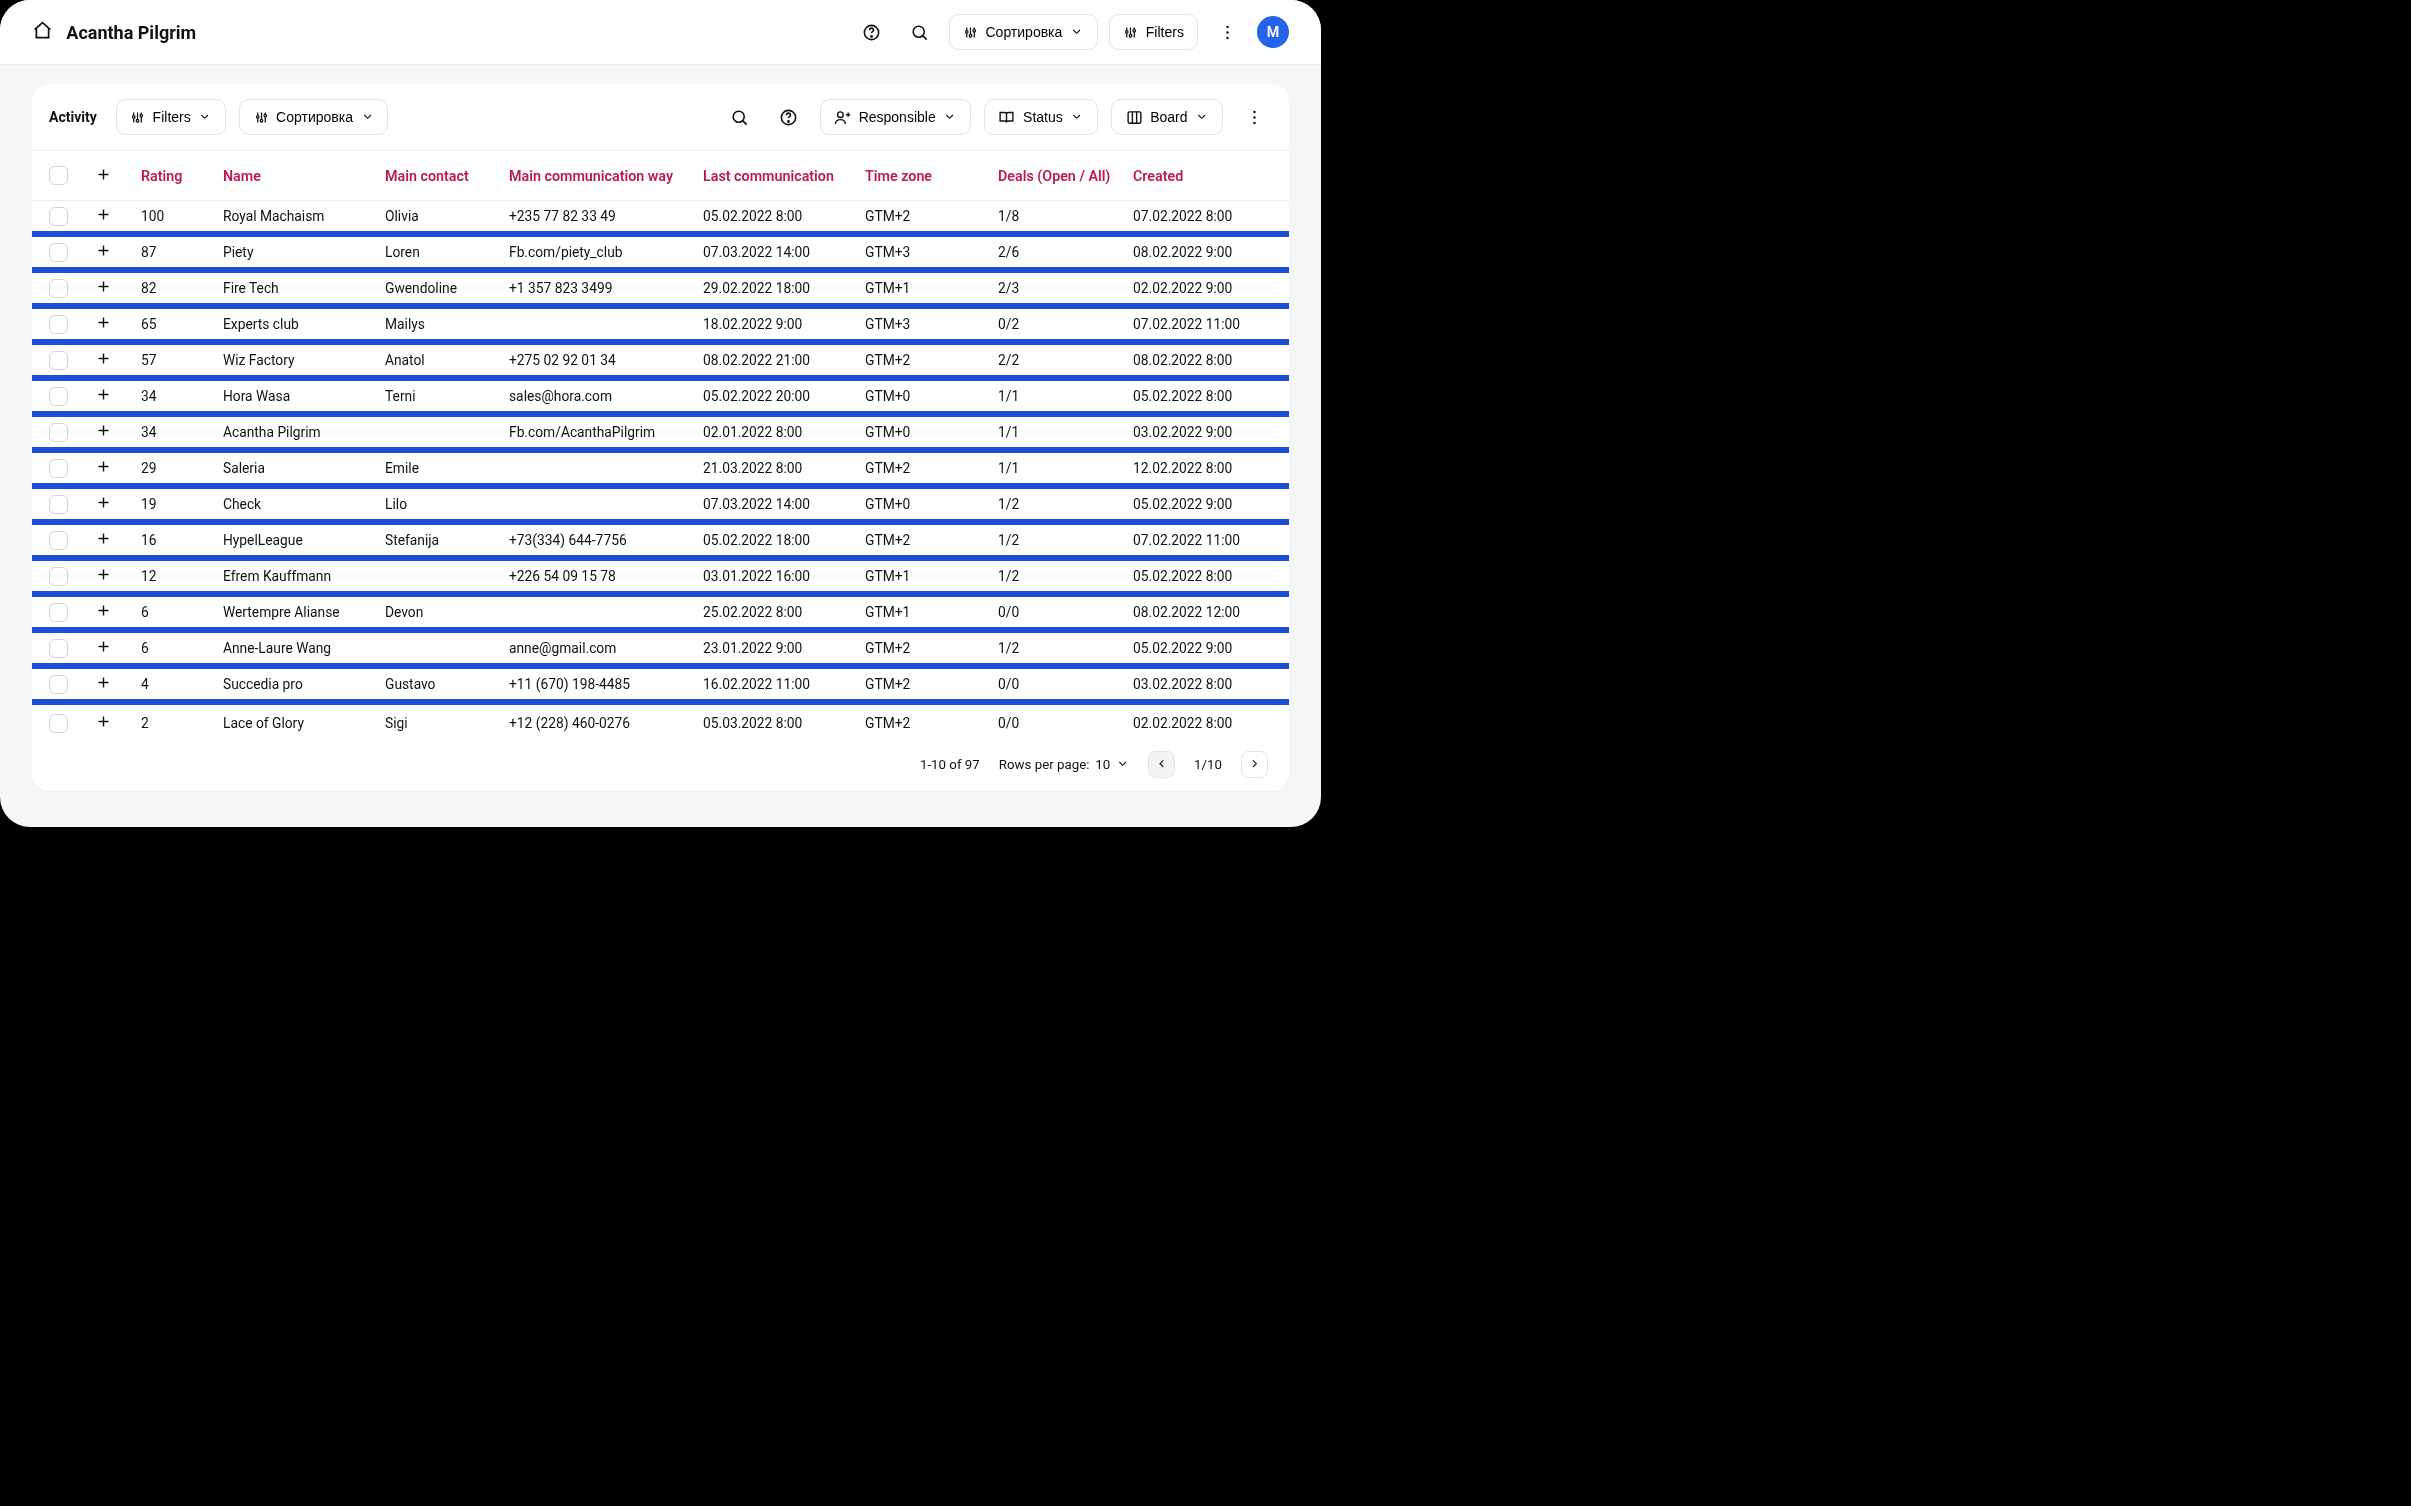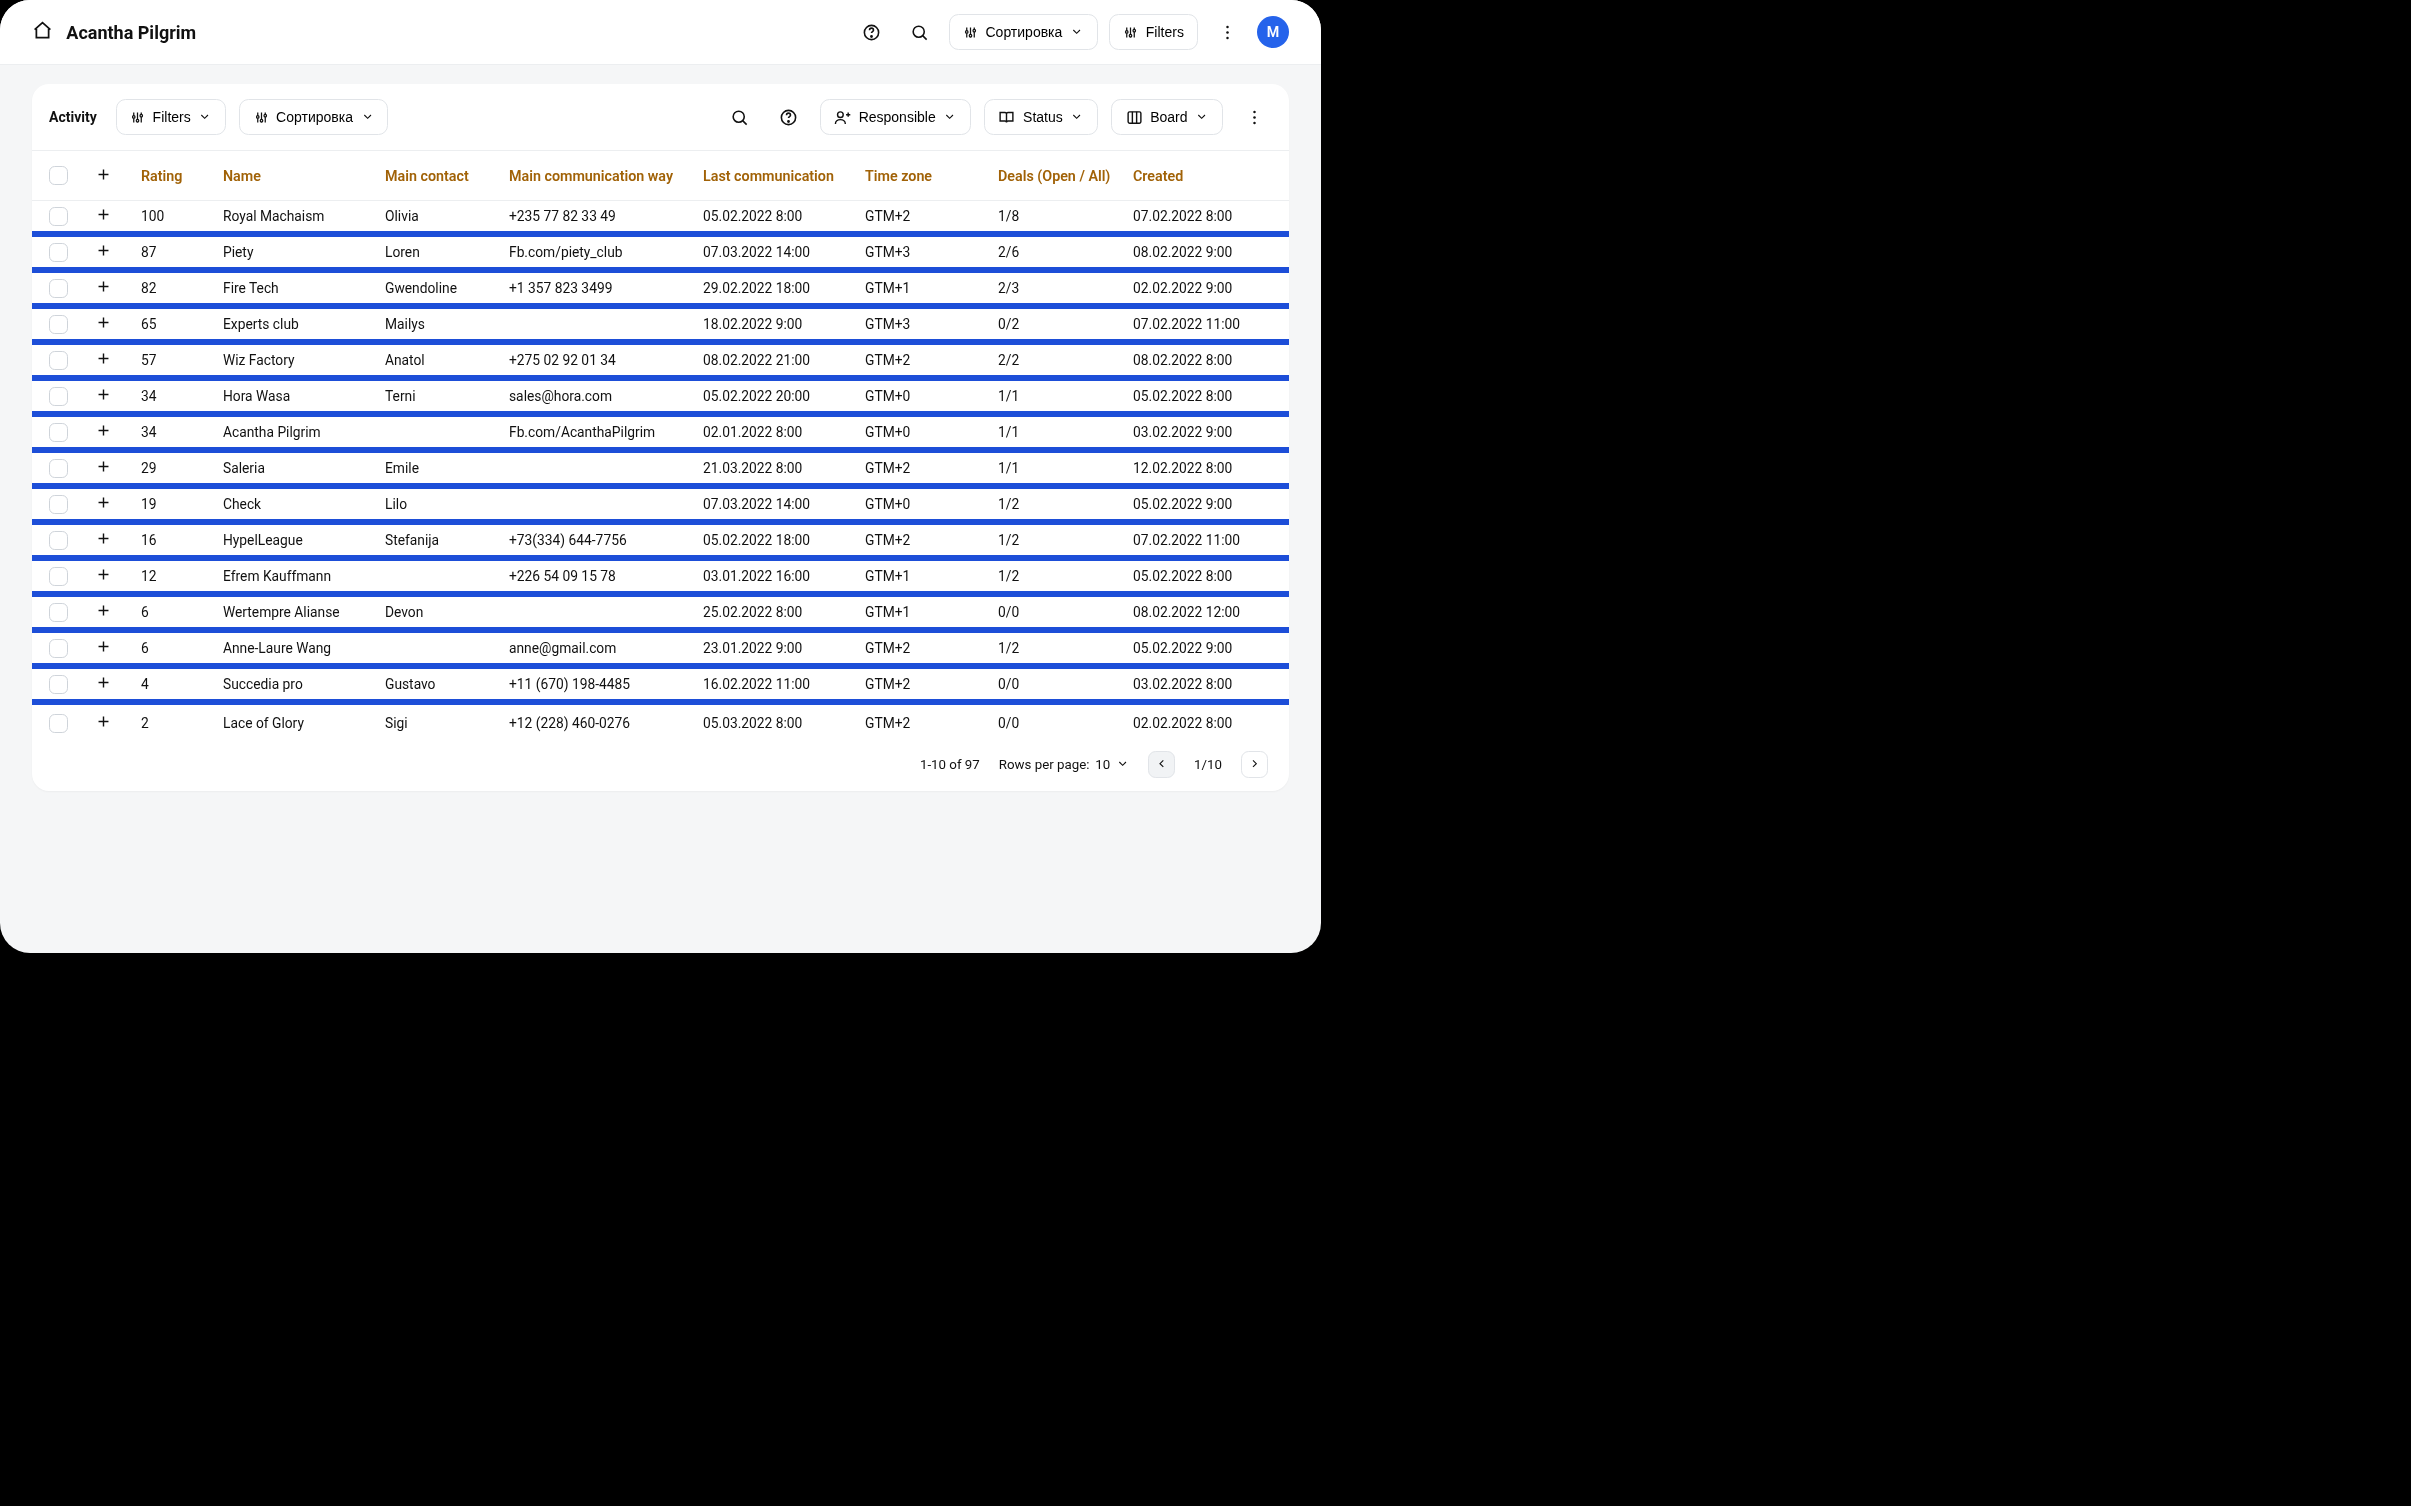--- a/index.html
+++ b/index.html
@@ -4,21 +4,21 @@
 <style>
 * { box-sizing: border-box; margin: 0; padding: 0; }
 body {
   font-family: -apple-system, BlinkMacSystemFont, "Segoe UI", Roboto, Arial, sans-serif;
   background: #000;
   color: #111;
   font-size: 14.3px;
 }
 .viewport {
   width: 1321px;
-  height: 953px;
+  height: 827px;
   background: #f5f6f7;
   border-radius: 30px;
   overflow: hidden;
   position: relative;
 }
 .topbar {
   background: #fff;
   height: 65px;
   display: flex;
   align-items: center;
@@ -55,21 +55,21 @@
 .card-title { font-size:14px; font-weight:700; margin-right:5.7px; }
 .card-header .spacer { flex:1; }
 .table-wrap { }
 .thead {
   display:grid;
   grid-template-columns: 46px 46px 82px 162px 124px 194px 162px 133px 135px 143px;
   padding:0 17px;
   height:51px; align-items:center;
   border-top:1px solid #eceef0; border-bottom:1px solid #eceef0;
 }
-.th { font-weight:600; font-size:14.3px; color:#a16207; }
+.th { font-weight:600; font-size:14.3px; color:#be185d; }
 .row {
   display:grid;
   grid-template-columns: 46px 46px 82px 162px 124px 194px 162px 133px 135px 143px;
   padding:0 17px; height:36px; align-items:center;
   border-bottom:6px solid #1d4ed8;
   font-size:13.8px;
 }
 .row:last-child { border-bottom:none; }
 .cb {
   width:19px; height:19px; border:1.4px solid #cfd4da; border-radius:5.7px;

